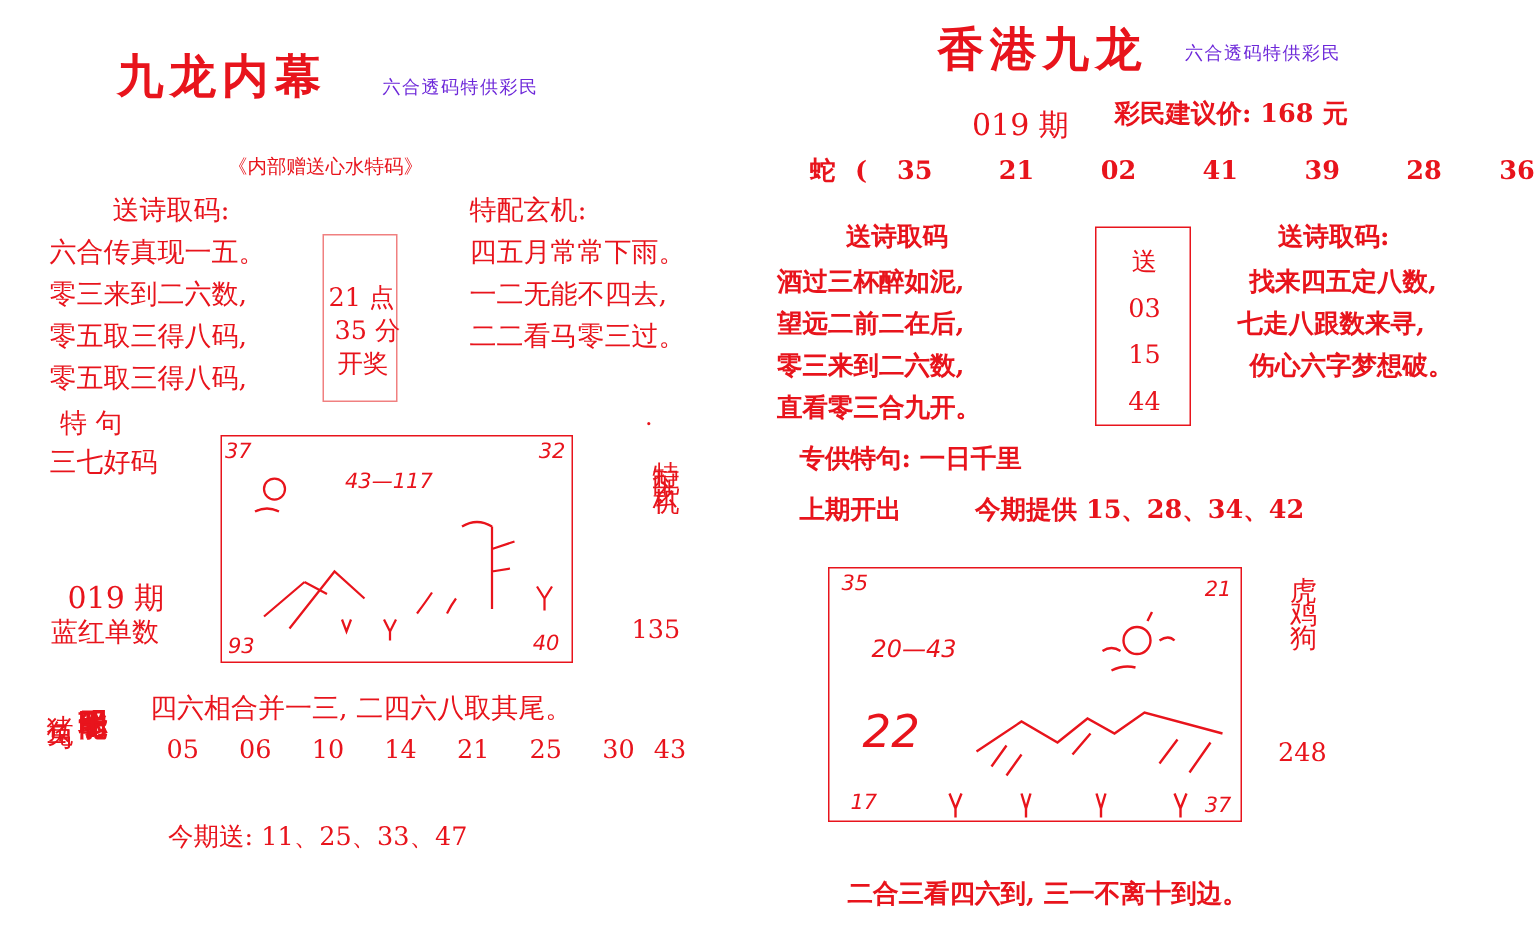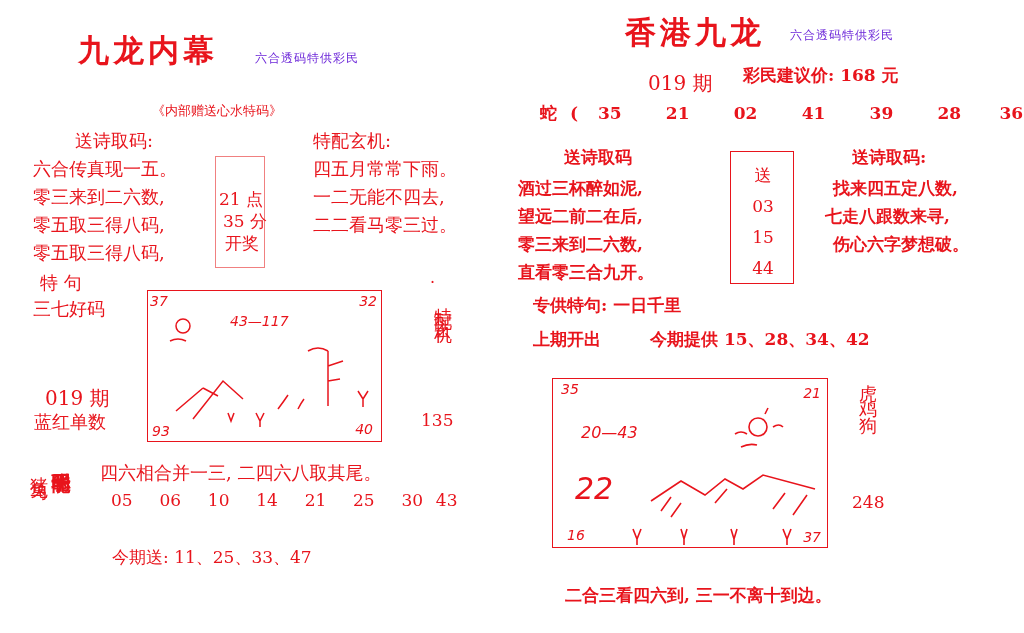--- a/index.html
+++ b/index.html
@@ -146,21 +146,21 @@
 
   <div class="abs t17 bold" style="left:533px;top:294px;">专供特句: 一日千里</div>
   <div class="abs t17 bold" style="left:533px;top:328px;">上期开出</div>
   <div class="abs t17 bold" style="left:650px;top:328px;">
     <span>今期提供</span> <span>15、28、34、42</span>
   </div>
 
   <div class="box" style="left:552px;top:378px;width:276px;height:170px;">
     <span class="corner" style="left:8px;top:2px;">35</span>
     <span class="corner" style="right:6px;top:6px;">21</span>
-    <span class="corner" style="left:14px;bottom:4px;">16</span>
+    <span class="corner" style="left:14px;bottom:4px;">17</span>
     <span class="corner" style="right:6px;bottom:2px;">37</span>
     <span class="corner" style="left:28px;top:44px;font-size:16px;">20—43</span>
     <span class="corner" style="left:22px;top:92px;font-size:30px;">22</span>
     <svg width="274" height="168" style="position:absolute;left:0;top:0;">
       <g stroke="#e8141c" fill="none" stroke-width="1.6">
         <circle cx="205" cy="48" r="9"></circle>
         <path d="M182 55 q6 -4 12 0 M212 35 l3 -6 M220 48 q6 -4 10 0 M188 68 q8 -4 16 -2"></path>
         <path d="M98 122 L128 102 L152 116 L172 100 L190 110 L210 96 L262 110"></path>
         <path d="M108 132 l10 -14 M118 138 l10 -14 M162 124 l12 -14 M220 130 l12 -16 M240 136 l14 -20"></path>
         <path d="M80 150 l4 10 l4 -10 M84 160 l0 6 M128 150 l3 10 l3 -10 M131 160 l0 6 M178 150 l3 10 l3 -10 M181 160 l0 6 M230 150 l4 10 l4 -10 M234 160 l0 6"></path>

